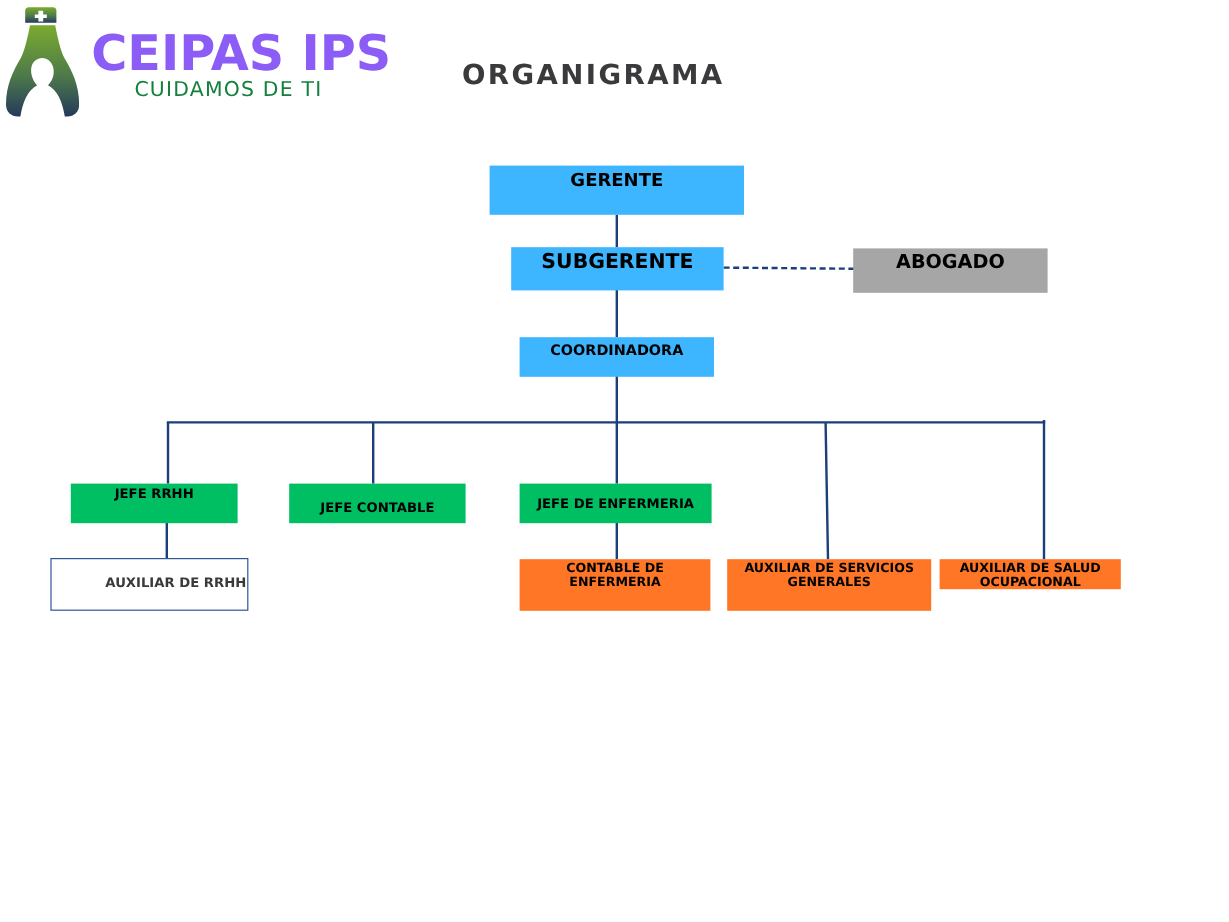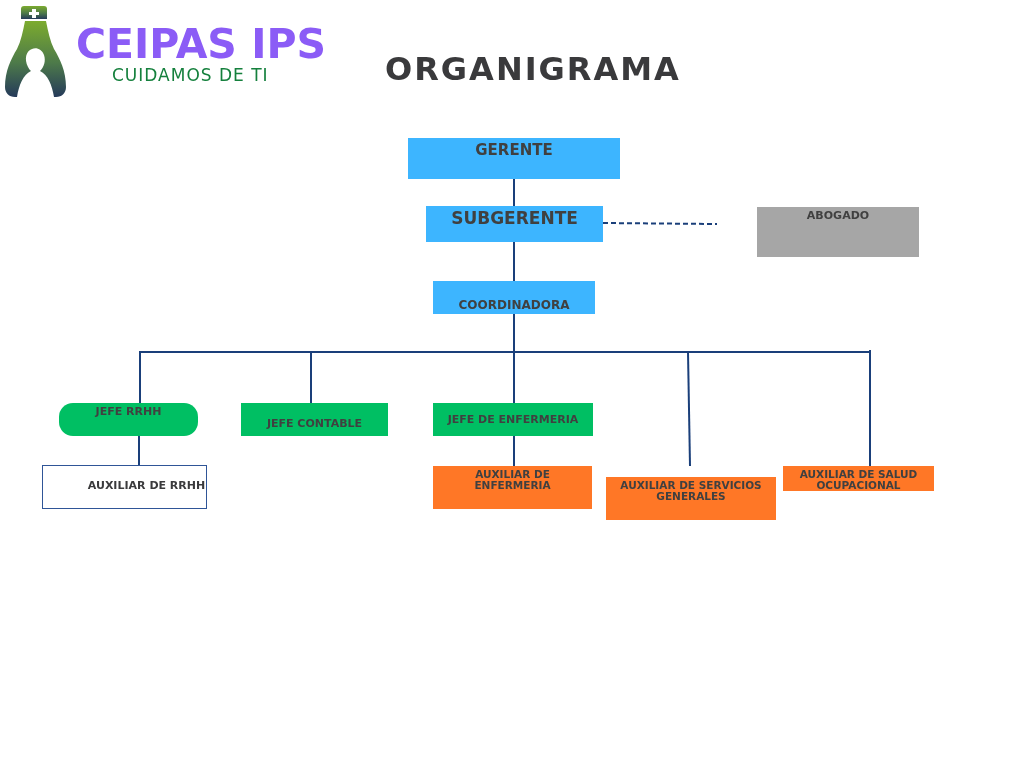--- a/index.html
+++ b/index.html
@@ -1,23 +1,23 @@
 <!DOCTYPE html>
 <html><head>
   <meta charset="utf-8">
   <style>
     html, body { margin: 0; padding: 0; }
     body { width: 1024px; height: 768px; background: #ffffff; position: relative; overflow: hidden; font-family: "DejaVu Sans", "Liberation Sans", sans-serif; }
     .abs { position: absolute; }
     #lines { position: absolute; left: 0; top: 0; width: 1024px; height: 768px; }
-    .box { position: absolute; box-sizing: border-box; color: #404040; font-weight: bold; text-align: center; line-height: 1.05; }
+    .box { position: absolute; box-sizing: border-box; color: #000000; font-weight: bold; text-align: center; line-height: 1.05; }
     .box span { display: block; }
     .logo-title { position: absolute; left: 76px; top: 20px; font-size: 41px; font-weight: bold; color: #8b5cf6; letter-spacing: 0px; font-family: "DejaVu Sans", sans-serif; }
     .logo-sub { position: absolute; left: 112px; top: 65px; font-size: 17px; color: #15803d; letter-spacing: 1px; font-family: "DejaVu Sans", sans-serif; }
-    .page-title { position: absolute; left: 385px; top: 50px; font-size: 32px; font-weight: bold; color: #3a3a3c; letter-spacing: 2px; font-family: "DejaVu Sans", sans-serif; }
+    .page-title { position: absolute; left: 385px; top: 50px; font-size: 23px; font-weight: bold; color: #3a3a3c; letter-spacing: 2px; font-family: "DejaVu Sans", sans-serif; }
   </style>
 </head>
 <body>
 
 <div>
   <svg class="abs" style="left:2px;top:4px" width="64" height="94" viewBox="0 0 64 94">
     <defs>
       <linearGradient id="lg" x1="0" y1="0" x2="0" y2="1">
         <stop offset="0" stop-color="#7cab2e"></stop>
         <stop offset="0.55" stop-color="#4d7a4a"></stop>
@@ -49,50 +49,50 @@
 </svg>
 
 <div class="box" style="left:408px;top:138px;width:212px;height:41px;background:#3db5ff;font-size:15px;padding-top:5px;">
   <span>GERENTE</span>
 </div>
 
 <div class="box" style="left:426px;top:206px;width:177px;height:36px;background:#3db5ff;font-size:17px;padding-top:4px;">
   <span>SUBGERENTE</span>
 </div>
 
-<div class="box" style="left:757px;top:207px;width:162px;height:50px;background:#a6a6a6;font-size:11px;padding-top:3px;">
+<div class="box" style="left:711px;top:207px;width:162px;height:37px;background:#a6a6a6;font-size:16px;padding-top:3px;">
   <span>ABOGADO</span>
 </div>
 
-<div class="box" style="left:433px;top:281px;width:162px;height:33px;background:#3db5ff;font-size:12px;padding-top:18px;">
+<div class="box" style="left:433px;top:281px;width:162px;height:33px;background:#3db5ff;font-size:12px;padding-top:5px;">
   <span>COORDINADORA</span>
 </div>
 
-<div class="box" style="left:59px;top:403px;width:139px;height:33px;background:#00bf63;font-size:11px;padding-top:3px;border-radius:14px;">
+<div class="box" style="left:59px;top:403px;width:139px;height:33px;background:#00bf63;font-size:11px;padding-top:3px;">
   <span>JEFE RRHH</span>
 </div>
 
 <div class="box" style="left:241px;top:403px;width:147px;height:33px;background:#00bf63;font-size:11px;padding-top:15px;">
   <span>JEFE CONTABLE</span>
 </div>
 
 <div class="box" style="left:433px;top:403px;width:160px;height:33px;background:#00bf63;font-size:11px;padding-top:11px;">
   <span>JEFE DE ENFERMERIA</span>
 </div>
 
 <div class="box" style="left:42px;top:465px;width:165px;height:44px;background:#ffffff;border:1px solid #2f5597;color:#3a3a3c;font-size:11px;padding-top:14px;padding-left:44px;">
   <span>AUXILIAR DE RRHH</span>
 </div>
 
 <div class="box" style="left:433px;top:466px;width:159px;height:43px;background:#ff7726;font-size:10.5px;padding-top:3px;">
-  <span>AUXILIAR DE</span>
+  <span>CONTABLE DE</span>
   <span>ENFERMERIA</span>
 </div>
 
-<div class="box" style="left:606px;top:466px;width:170px;height:43px;background:#ff7726;font-size:10.5px;padding-top:3px;margin-top:11px;">
+<div class="box" style="left:606px;top:466px;width:170px;height:43px;background:#ff7726;font-size:10.5px;padding-top:3px;">
   <span>AUXILIAR DE SERVICIOS</span>
   <span>GENERALES</span>
 </div>
 
 <div class="box" style="left:783px;top:466px;width:151px;height:25px;background:#ff7726;font-size:10.5px;padding-top:3px;">
   <span>AUXILIAR DE SALUD</span>
   <span>OCUPACIONAL</span>
 </div>
 
 </body></html>

